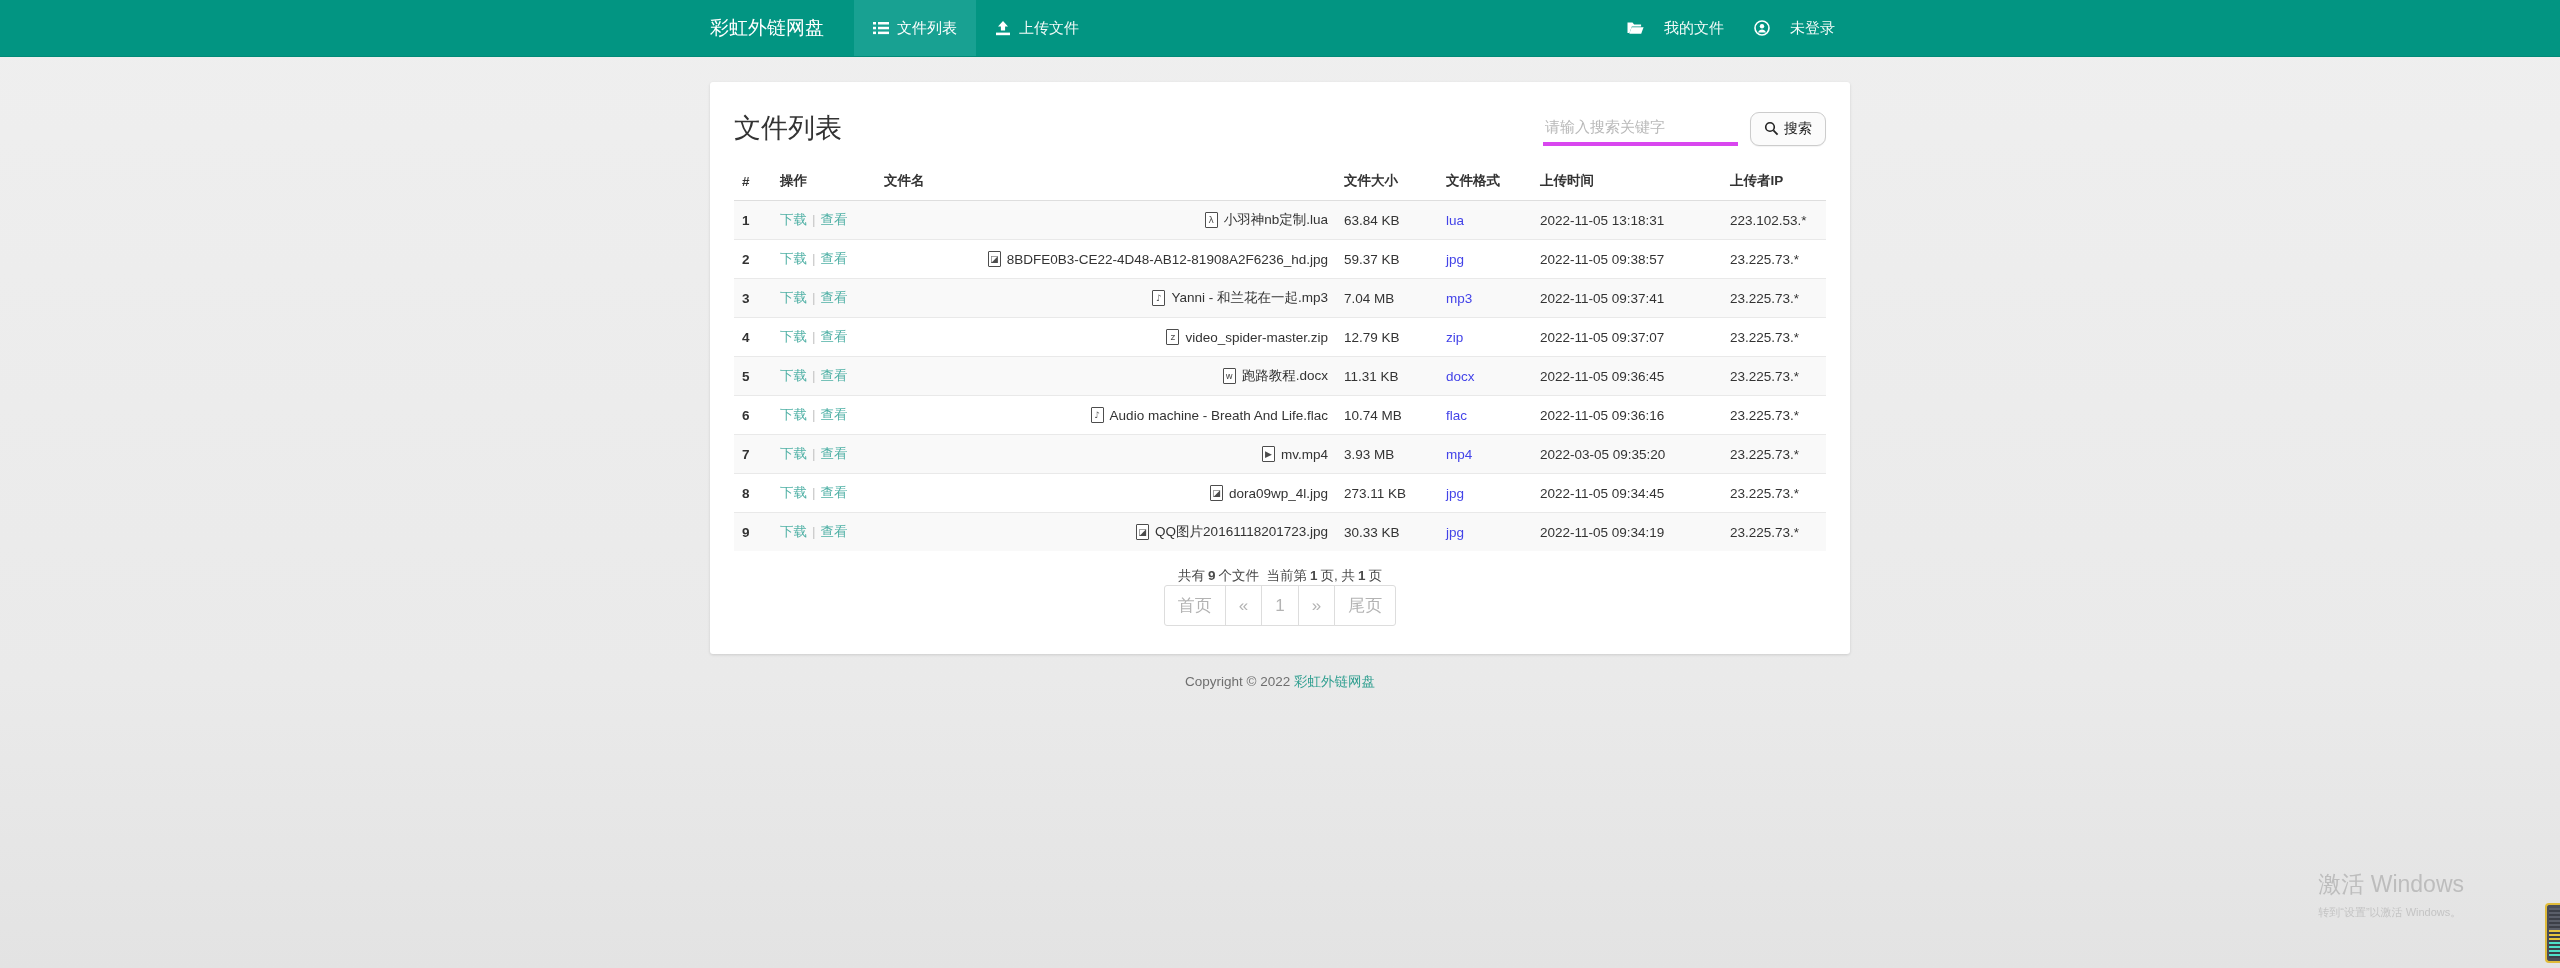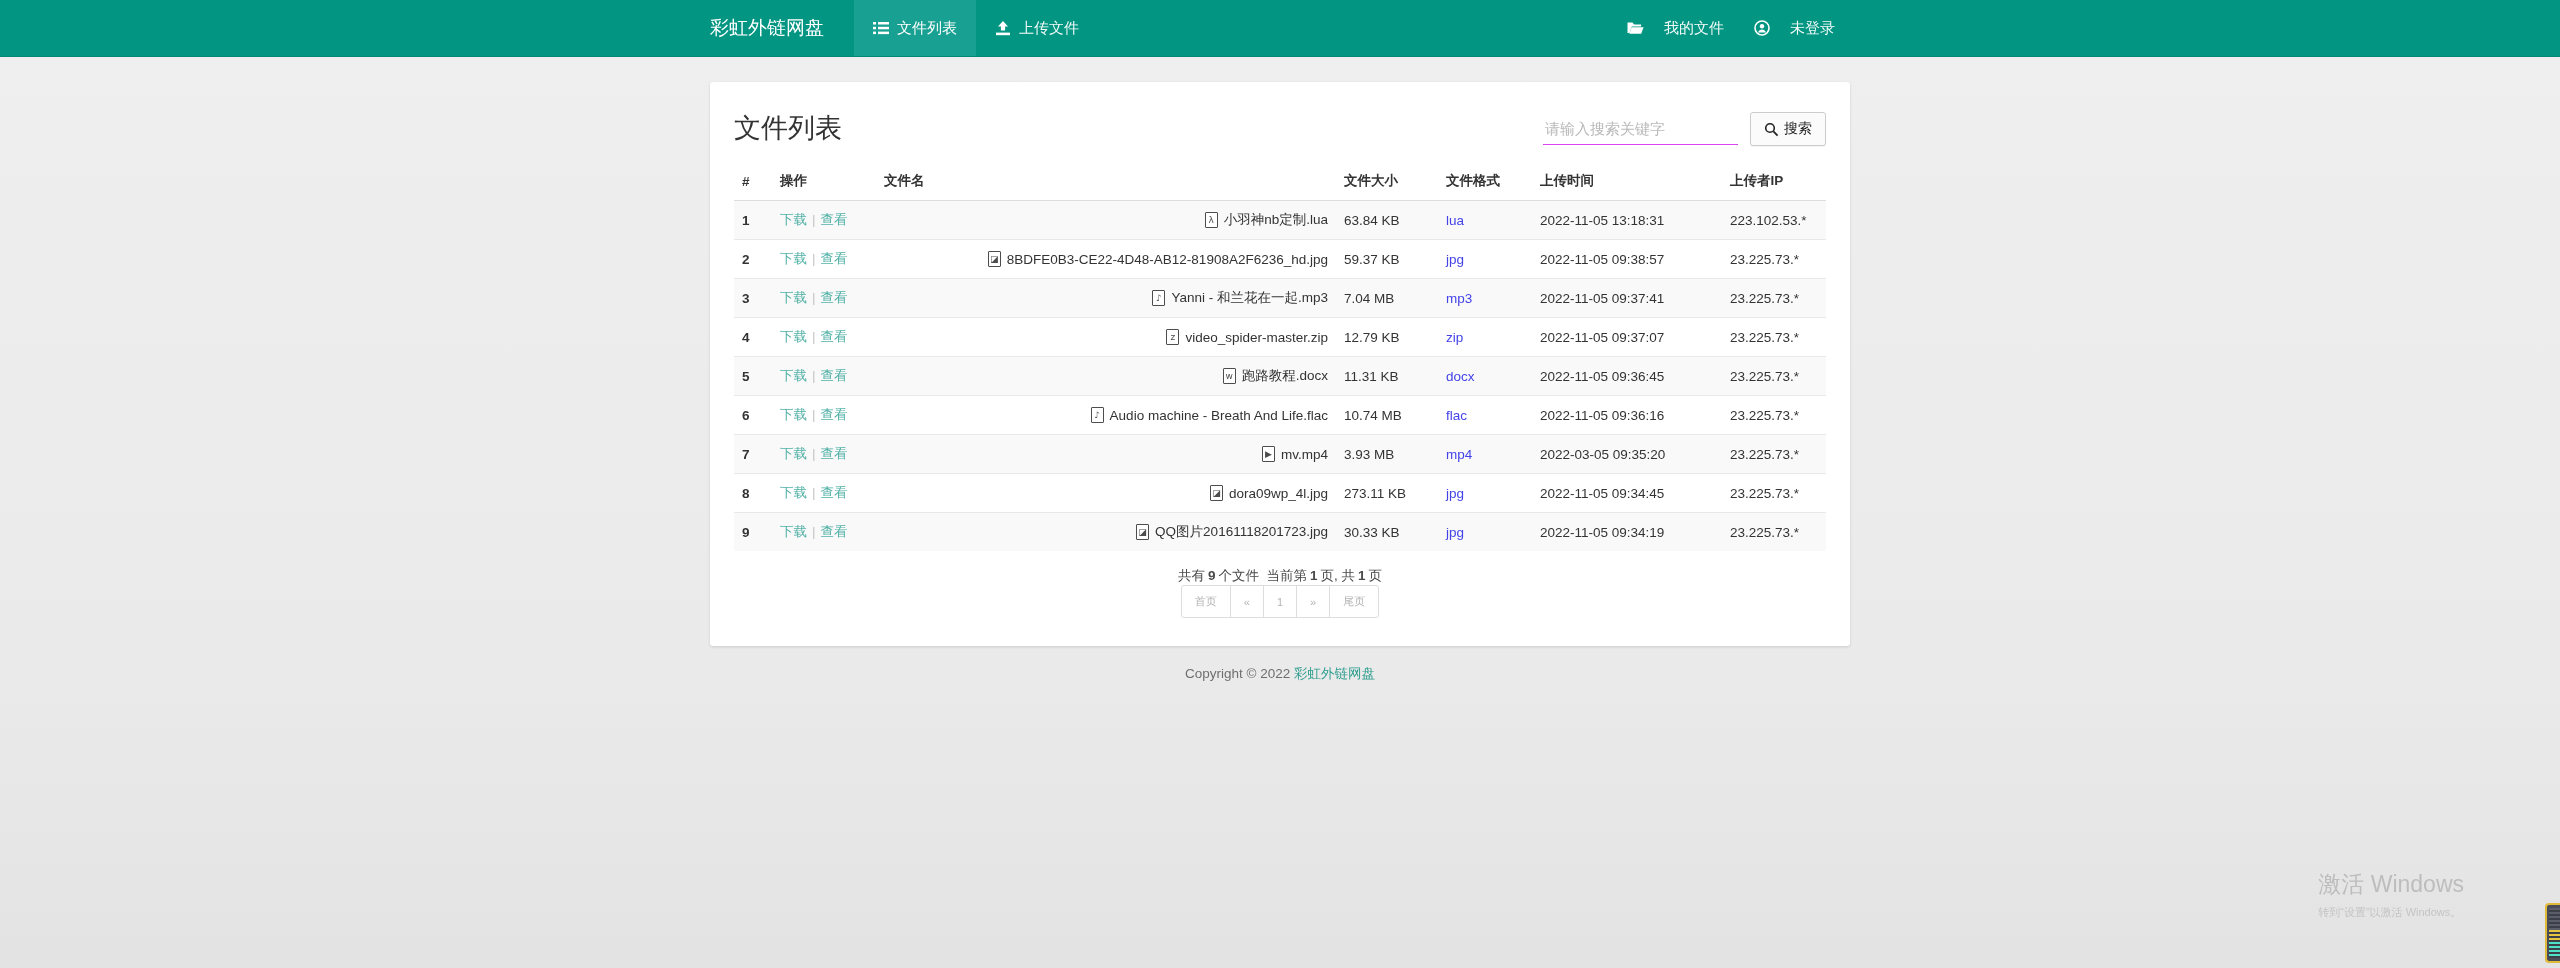--- a/index.html
+++ b/index.html
@@ -23,28 +23,28 @@
 
   
   .card {
     width:1140px; margin:25px auto 0; background:#fff; border-radius:3px;
     box-shadow:0 1px 3px rgba(0,0,0,.13); padding:18px 24px 28px;
   }
   .card-head { display:flex; justify-content:space-between; align-items:flex-end; margin-bottom:10px; }
   .page-title { font-size:27px; font-weight:400; color:#333; margin:10px 0 6px; }
   .search-area { display:flex; align-items:center; gap:12px; padding-bottom:6px; }
   .search-input {
-    border:none; border-bottom:1px solid #d946ef; width:195px; padding:7px 2px;
+    border:none; border-bottom:4px solid #d946ef; width:195px; padding:7px 2px;
     font-size:15px; outline:none; background:transparent; color:#333;
     font-family:"Liberation Sans","DejaVu Sans",sans-serif;
   }
   .search-input::placeholder { color:#b9b9b9; }
   .search-btn {
     display:flex; align-items:center; gap:5px; border:1px solid #ccc; background:#fbfbfb;
-    border-radius:3px; padding:7px 13px; font-size:14px; color:#222; cursor:pointer;
+    border-radius:9px; padding:7px 13px; font-size:14px; color:#222; cursor:pointer;
     box-shadow:0 1px 1px rgba(0,0,0,.05);
     font-family:"Liberation Sans","DejaVu Sans",sans-serif;
   }
 
   
   table { width:100%; border-collapse:collapse; font-size:13.5px; color:#333; }
   th { text-align:left; padding:10px 8px; border-bottom:1px solid #dedede; font-weight:700; }
   td { padding:10px 8px; border-top:1px solid #e9e9e9; }
   tbody tr:nth-child(odd) { background:#f9f9f9; }
   .col-idx{width:38px;} .col-act{width:104px;} .col-name{width:460px;}
@@ -61,21 +61,21 @@
   }
   .ficon::after { content:attr(data-glyph); }
 
   
   .table-foot { display:flex; justify-content:space-between; align-items:center; margin-top:16px;flex-direction:column; }
   .summary { font-size:13.5px; color:#4a4a4a; }
   .summary b { padding:0 3px; }
   .pager { display:flex; }
   .pg {
     padding:8px 13px; min-width:18px; border:1px solid #ddd; margin-left:-1px;
-    background:#fff; color:#b3b3b3; font-size:11px; cursor:pointer;
+    background:#fff; color:#b3b3b3; font-size:17px; cursor:pointer;
     font-family:"Liberation Sans","DejaVu Sans",sans-serif;
   }
   .pg:first-child { border-radius:3px 0 0 3px; margin-left:0; }
   .pg:last-child { border-radius:0 3px 3px 0; }
 
   
   .footer { text-align:center; margin-top:19px; font-size:13.5px; color:#6f6f6f; }
   .footer a { color:#2e9e8f; text-decoration:none; cursor:pointer; }
 
   

